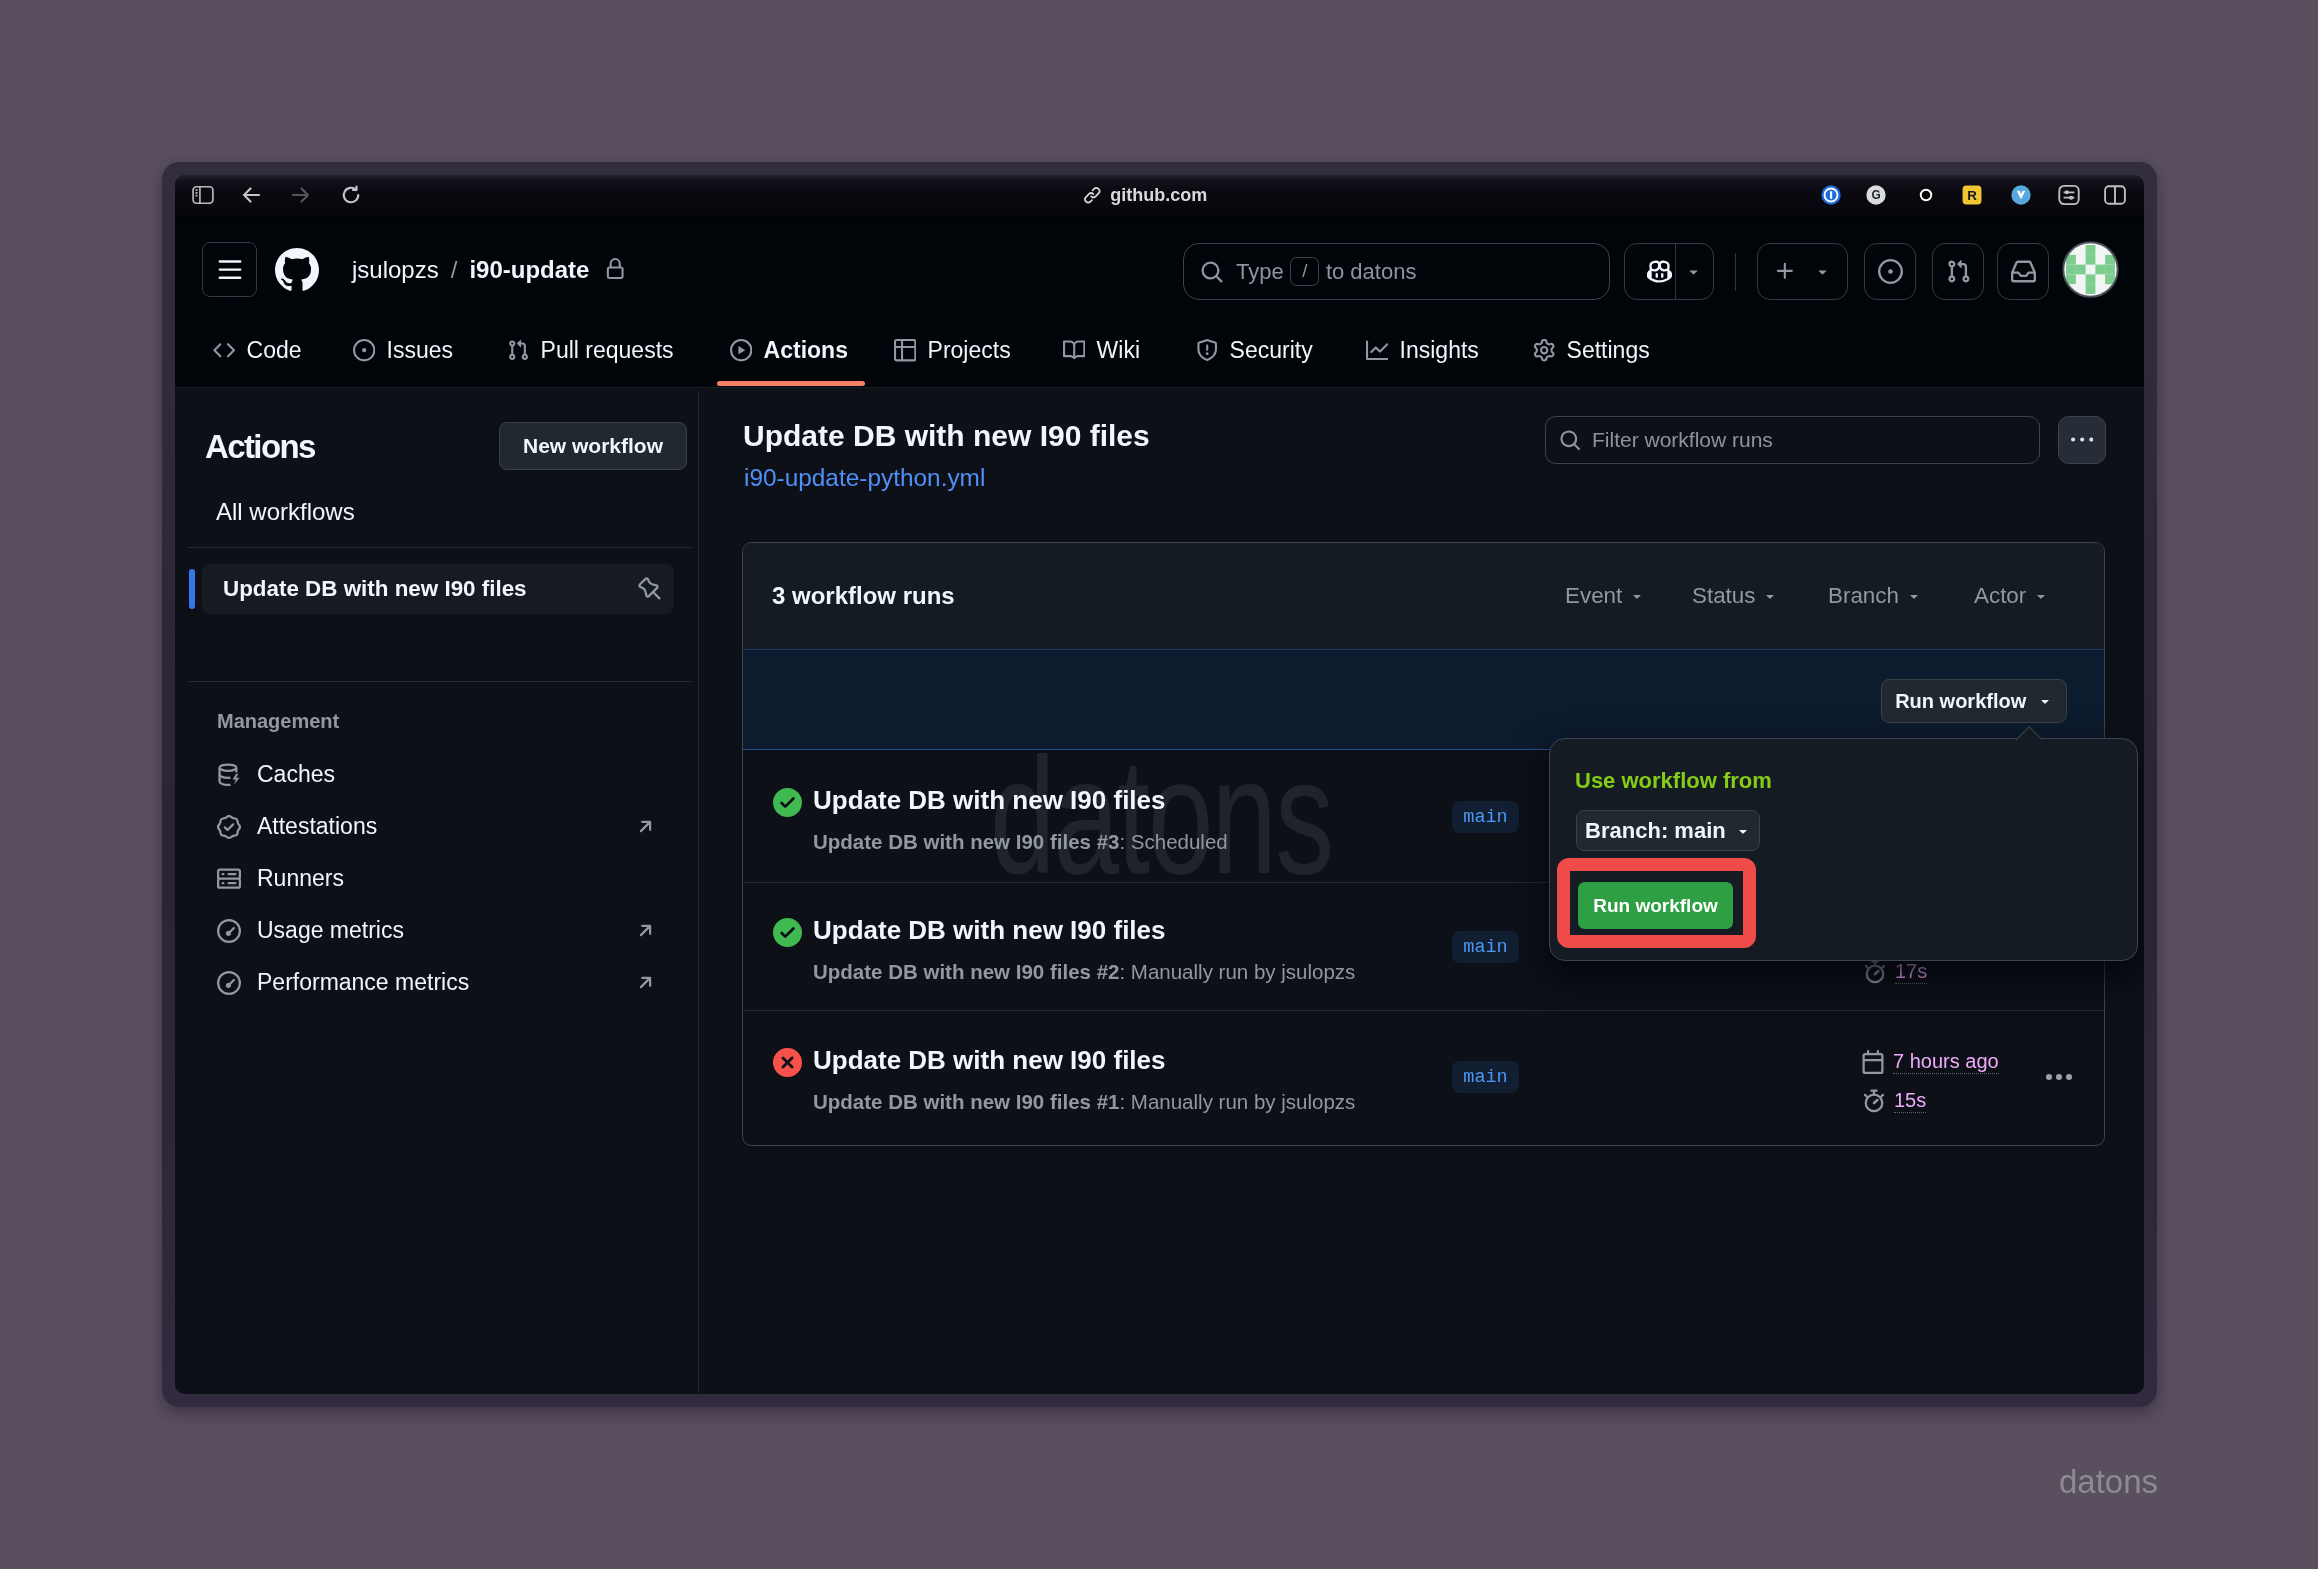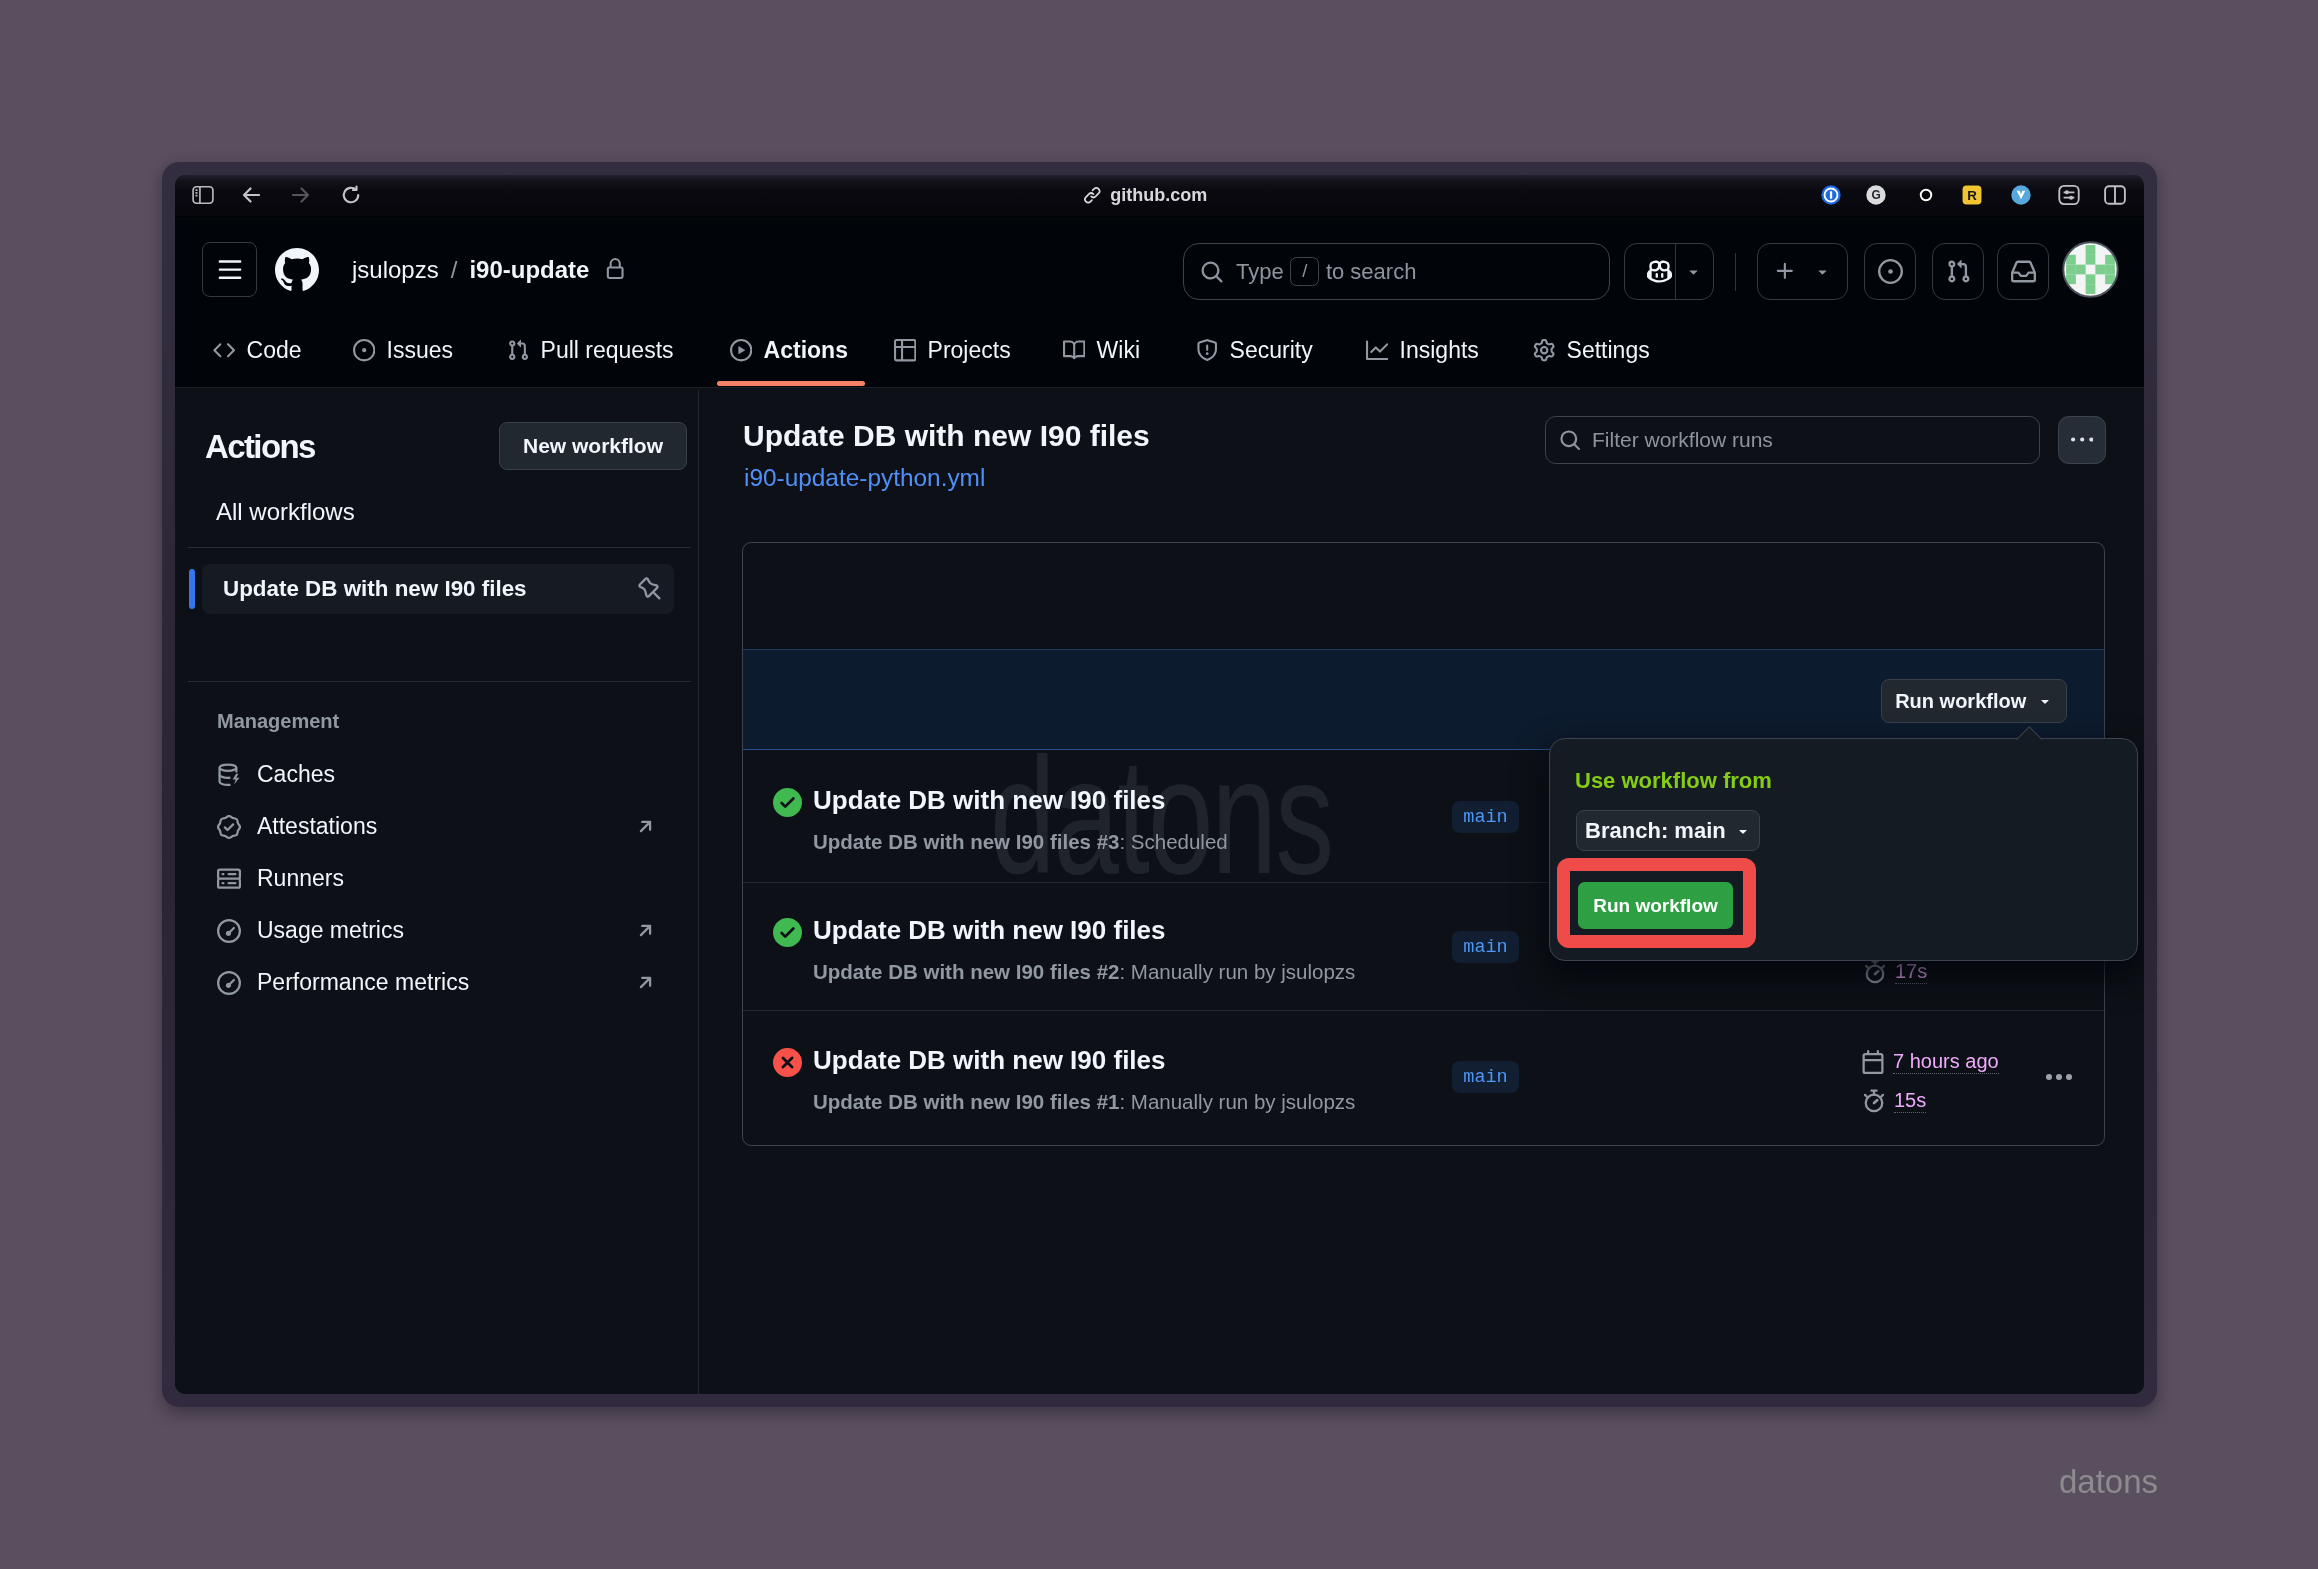--- a/index.html
+++ b/index.html
@@ -175,21 +175,21 @@
                 <path d="M4 4a4 4 0 0 1 8 0v2h.25c.966 0 1.75.784 1.75 1.75v5.5A1.75 1.75 0 0 1 12.25 15h-8.5A1.75 1.75 0 0 1 2 13.25v-5.5C2 6.784 2.784 6 3.75 6H4Zm8.25 3.5h-8.5a.25.25 0 0 0-.25.25v5.5c0 .138.112.25.25.25h8.5a.25.25 0 0 0 .25-.25v-5.5a.25.25 0 0 0-.25-.25ZM10.5 6V4a2.5 2.5 0 1 0-5 0v2Z"></path>
               </svg>
       </div>
 
       <div id="search">
         <svg style="margin:0 12px 0 16px" width="24" height="24" viewBox="0 0 16 16" fill="#8d949e">
                 <path d="M10.68 11.74a6 6 0 0 1-7.922-8.982 6 6 0 0 1 8.982 7.922l3.04 3.04a.749.749 0 0 1-.326 1.275.749.749 0 0 1-.734-.215ZM11.5 7a4.499 4.499 0 1 0-8.997 0A4.499 4.499 0 0 0 11.5 7Z"></path>
               </svg>
         <span>Type</span>
               <span class="slashkey">/</span>
-              <span>to search</span>
+              <span>to datons</span>
       </div>
 
       <div class="hbtn" style="left:1462px;width:90px">
         <svg width="25" height="25" viewBox="0 0 16 16" fill="#f0f6fc" style="margin-right:20px">
                 <path d="M7.998 15.035c-4.562 0-7.873-2.914-7.998-3.749V9.338c.085-.628.677-1.686 1.588-2.065.013-.07.024-.143.036-.218.029-.183.06-.384.126-.612-.201-.508-.254-1.084-.254-1.656 0-.87.128-1.769.693-2.484.579-.733 1.494-1.124 2.724-1.261 1.206-.134 2.262.034 2.944.765.05.053.096.108.139.165.044-.057.094-.112.143-.165.682-.731 1.738-.899 2.944-.765 1.23.137 2.145.528 2.724 1.261.566.715.693 1.614.693 2.484 0 .572-.053 1.148-.254 1.656.066.228.098.429.126.612.012.076.024.148.037.218.924.385 1.522 1.471 1.591 2.095v1.872c0 .766-3.351 3.795-8.002 3.795Zm0-1.485c2.28 0 4.584-1.11 5.002-1.433V7.862l-.023-.116c-.49.21-1.075.291-1.727.291-1.146 0-2.059-.327-2.71-.991A3.222 3.222 0 0 1 8 6.303a3.24 3.24 0 0 1-.544.743c-.65.664-1.563.991-2.71.991-.652 0-1.236-.081-1.727-.291l-.023.116v4.255c.419.323 2.722 1.433 5.002 1.433ZM6.762 2.83c-.193-.206-.637-.413-1.682-.297-1.019.113-1.479.404-1.713.7-.247.312-.369.789-.369 1.554 0 .793.129 1.171.308 1.371.162.181.519.379 1.442.379.853 0 1.339-.235 1.638-.54.315-.322.527-.827.617-1.553.117-.935-.037-1.395-.241-1.614Zm4.155-.297c-1.044-.116-1.488.091-1.681.297-.204.219-.359.679-.242 1.614.091.726.303 1.231.618 1.553.299.305.784.54 1.638.54.922 0 1.28-.198 1.442-.379.179-.2.308-.578.308-1.371 0-.765-.123-1.242-.37-1.554-.233-.296-.693-.587-1.713-.7ZM6.25 9.037a.75.75 0 0 1 .75.75v1.501a.75.75 0 0 1-1.5 0V9.787a.75.75 0 0 1 .75-.75Zm4.25.75v1.501a.75.75 0 0 1-1.5 0V9.787a.75.75 0 0 1 1.5 0Z"></path>
               </svg>
         <div style="position:absolute;right:37px;top:0;width:1.3px;height:100%;background:#2f353d"></div>
         <svg style="position:absolute;right:10.6px" width="17" height="17" viewBox="0 0 16 16" fill="#9198a1">
                 <path d="m4.427 7.427 3.396 3.396a.25.25 0 0 0 .354 0l3.396-3.396A.25.25 0 0 0 11.396 7H4.604a.25.25 0 0 0-.177.427Z"></path>
               </svg>
@@ -373,20 +373,37 @@
                   <path d="M10.68 11.74a6 6 0 0 1-7.922-8.982 6 6 0 0 1 8.982 7.922l3.04 3.04a.749.749 0 0 1-.326 1.275.749.749 0 0 1-.734-.215ZM11.5 7a4.499 4.499 0 1 0-8.997 0A4.499 4.499 0 0 0 11.5 7Z"></path>
                 </svg>
           <span>Filter workflow runs</span>
         </div>
         <div id="kebabtn">
           <svg width="22.4" height="22.4" viewBox="0 0 16 16" fill="#dde3e9">
                   <path d="M8 9a1.5 1.5 0 1 0 0-3 1.5 1.5 0 0 0 0 3ZM1.5 9a1.5 1.5 0 1 0 0-3 1.5 1.5 0 0 0 0 3Zm13 0a1.5 1.5 0 1 0 0-3 1.5 1.5 0 0 0 0 3Z"></path>
                 </svg>
         </div>
         <div id="runbox">
+          <div id="runhead">
+            <span style="margin-left:29px;font-size:24px;font-weight:700;color:#f0f6fc">3 workflow runs</span>
+            <div>
+              <span class="fhint" style="position:absolute;left:822px;top:50%;transform:translateY(-50%)">Event <svg width="16" height="16" viewBox="0 0 16 16" fill="#9198a1">
+                        <path d="m4.427 7.427 3.396 3.396a.25.25 0 0 0 .354 0l3.396-3.396A.25.25 0 0 0 11.396 7H4.604a.25.25 0 0 0-.177.427Z"></path>
+                      </svg></span>
+              <span class="fhint" style="position:absolute;left:949px;top:50%;transform:translateY(-50%)">Status <svg width="16" height="16" viewBox="0 0 16 16" fill="#9198a1">
+                        <path d="m4.427 7.427 3.396 3.396a.25.25 0 0 0 .354 0l3.396-3.396A.25.25 0 0 0 11.396 7H4.604a.25.25 0 0 0-.177.427Z"></path>
+                      </svg></span>
+              <span class="fhint" style="position:absolute;left:1085px;top:50%;transform:translateY(-50%)">Branch <svg width="16" height="16" viewBox="0 0 16 16" fill="#9198a1">
+                        <path d="m4.427 7.427 3.396 3.396a.25.25 0 0 0 .354 0l3.396-3.396A.25.25 0 0 0 11.396 7H4.604a.25.25 0 0 0-.177.427Z"></path>
+                      </svg></span>
+              <span class="fhint" style="position:absolute;left:1231px;top:50%;transform:translateY(-50%)">Actor <svg width="16" height="16" viewBox="0 0 16 16" fill="#9198a1">
+                        <path d="m4.427 7.427 3.396 3.396a.25.25 0 0 0 .354 0l3.396-3.396A.25.25 0 0 0 11.396 7H4.604a.25.25 0 0 0-.177.427Z"></path>
+                      </svg></span>
+            </div>
+          </div>
           <div id="banner">
             <div style="position:absolute;left:1138px;top:29px;width:186px;height:44px;background:#212830;border:1.3px solid #3a4047;border-radius:8px;display:flex;align-items:center;justify-content:center;gap:10.6px;color:#f0f6fc;font-size:20px;font-weight:700">Run workflow
               <svg width="16" height="16" viewBox="0 0 16 16" fill="#f0f6fc">
                       <path d="m4.427 7.427 3.396 3.396a.25.25 0 0 0 .354 0l3.396-3.396A.25.25 0 0 0 11.396 7H4.604a.25.25 0 0 0-.177.427Z"></path>
                     </svg>
             </div>
           </div>
 
           <div class="runrow" style="top:208px;height:131px">
             <svg style="position:absolute;left:30px;top:37px" width="29" height="29" viewBox="0 0 16 16" fill="#3fb950">

